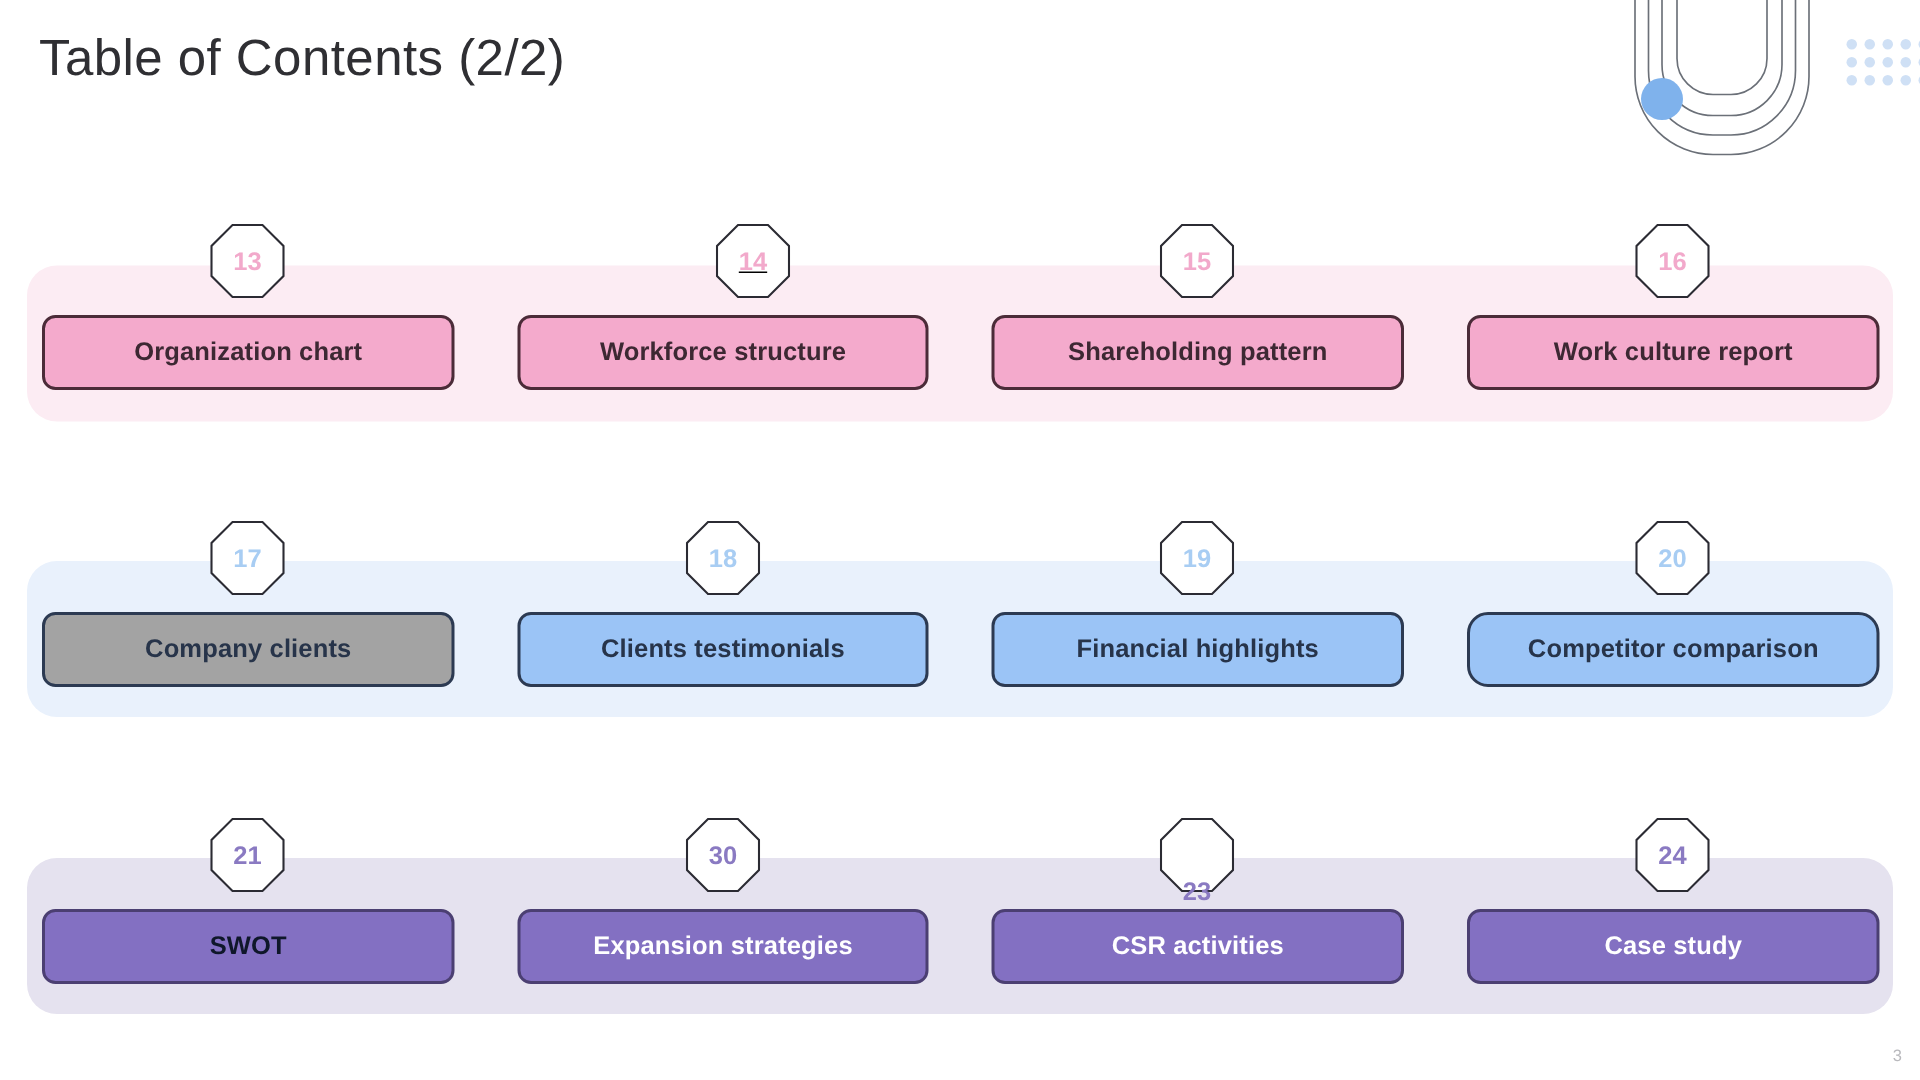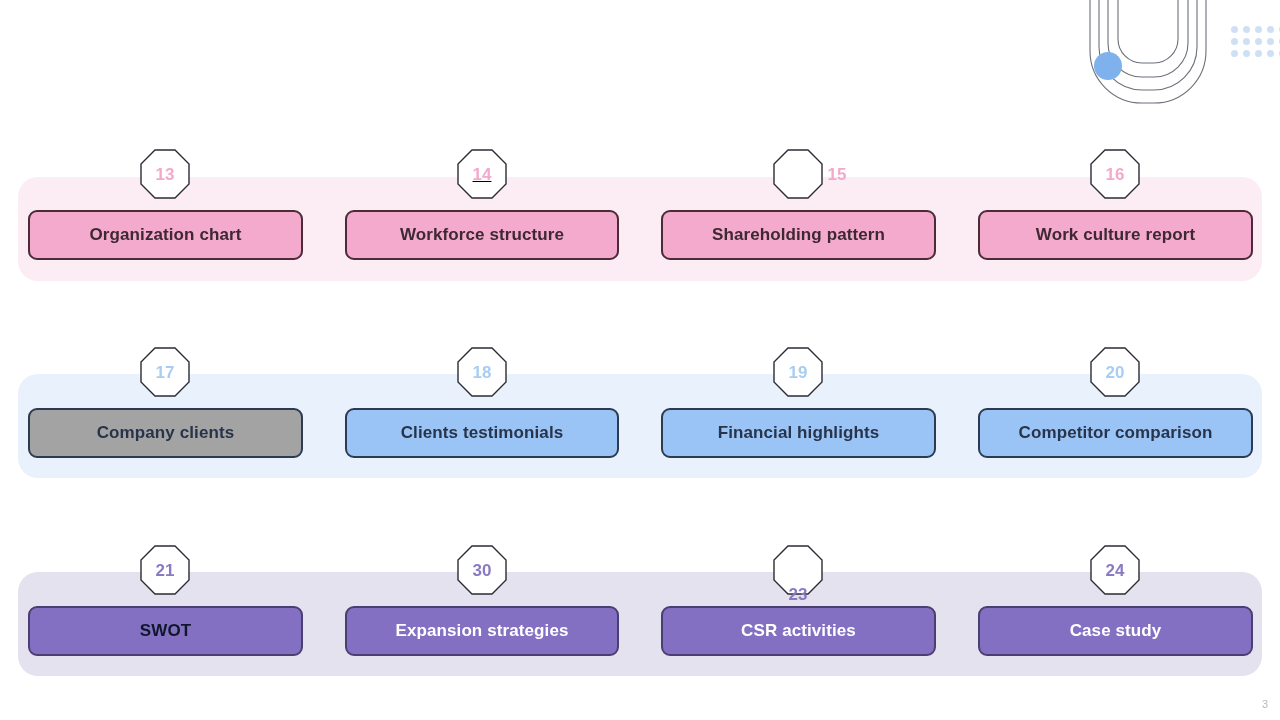--- a/index.html
+++ b/index.html
@@ -131,20 +131,21 @@
     bottom: 10px;
     font-size: 11px;
     color: #b9b9bd;
   }
 </style>
 </head>
 <body>
 
 <div id="slide">
 
+  <div id="slide-title">Table of Contents  (2/2)</div>
 
   <div class="deco-arches">
     <svg width="160" height="165" viewBox="0 0 160 165" fill="none">
       <path d="M23 0 L23 95 A34 34 0 0 0 57 129 L69 129 A34 34 0 0 0 103 95 L103 0" stroke="#6b7078" stroke-width="1.1" fill="none"></path>
       <path d="M14 0 L14 99 A43 43 0 0 0 57 142 L69 142 A43 43 0 0 0 112 99 L112 0" stroke="#6b7078" stroke-width="1.1" fill="none"></path>
       <path d="M5 0 L5 103 A52 52 0 0 0 57 155 L69 155 A52 52 0 0 0 121 103 L121 0" stroke="#6b7078" stroke-width="1.1" fill="none"></path>
       <path d="M33 0 L33 91 A24 24 0 0 0 57 115 L69 115 A24 24 0 0 0 93 91 L93 0" stroke="#6b7078" stroke-width="1.1" fill="none"></path>
     </svg>
   </div>
 
@@ -175,30 +176,30 @@
       </div>
       <div class="badge pink" style="left: 140px; top: 149px;">
         <svg width="50" height="50" viewBox="0 0 50 50">
           <polygon points="15,1 35,1 49,15 49,35 35,49 15,49 1,35 1,15" fill="#ffffff" stroke="#2b2b33" stroke-width="1.4"></polygon>
         </svg>
         <span style="color: rgb(242, 169, 203);">13</span>
       </div>
       <div class="pill pink" style="left: 345px; top: 210px; width: 274px; background: rgb(244, 170, 204); border-color: rgb(75, 43, 56); color: rgb(61, 40, 51);">
         <span>Workforce structure</span>
       </div>
-      <div class="badge pink" style="left: 457px; top: 149px; text-decoration: underline;">
+      <div class="badge pink" style="left: 477px; top: 149px; text-decoration: underline;">
         <svg width="50" height="50" viewBox="0 0 50 50">
           <polygon points="15,1 35,1 49,15 49,35 35,49 15,49 1,35 1,15" fill="#ffffff" stroke="#2b2b33" stroke-width="1.4"></polygon>
         </svg>
         <span style="color: rgb(242, 169, 203);">14</span>
       </div>
       <div class="pill pink" style="left: 661px; top: 210px; width: 275px; background: rgb(244, 170, 204); border-color: rgb(75, 43, 56); color: rgb(61, 40, 51);">
         <span>Shareholding pattern</span>
       </div>
-      <div class="badge pink" style="left: 773px; top: 149px; padding-left: 39px;">
+      <div class="badge pink" style="left: 773px; top: 149px;">
         <svg width="50" height="50" viewBox="0 0 50 50">
           <polygon points="15,1 35,1 49,15 49,35 35,49 15,49 1,35 1,15" fill="#ffffff" stroke="#2b2b33" stroke-width="1.4"></polygon>
         </svg>
         <span style="color: rgb(242, 169, 203);">15</span>
       </div>
       <div class="pill pink" style="left: 978px; top: 210px; width: 275px; background: rgb(244, 170, 204); border-color: rgb(75, 43, 56); color: rgb(61, 40, 51);">
         <span>Work culture report</span>
       </div>
       <div class="badge pink" style="left: 1090px; top: 149px;">
         <svg width="50" height="50" viewBox="0 0 50 50">
@@ -227,21 +228,21 @@
       </div>
       <div class="pill blue" style="left: 661px; top: 408px; width: 275px; background: rgb(155, 196, 246); border-color: rgb(44, 58, 82); color: rgb(39, 52, 74);">
         <span>Financial highlights</span>
       </div>
       <div class="badge blue" style="left: 773px; top: 347px;">
         <svg width="50" height="50" viewBox="0 0 50 50">
           <polygon points="15,1 35,1 49,15 49,35 35,49 15,49 1,35 1,15" fill="#ffffff" stroke="#2b2b33" stroke-width="1.4"></polygon>
         </svg>
         <span style="color: rgb(168, 205, 243);">19</span>
       </div>
-      <div class="pill blue" style="left: 978px; top: 408px; width: 275px; background: rgb(155, 196, 246); border-color: rgb(44, 58, 82); color: rgb(39, 52, 74);">
+      <div class="pill blue" style="left: 978px; top: 408px; width: 275px; background: rgb(155, 196, 246); border-color: rgb(44, 58, 82); color: rgb(39, 52, 74); border-radius: 14px;">
         <span>Competitor comparison</span>
       </div>
       <div class="badge blue" style="left: 1090px; top: 347px;">
         <svg width="50" height="50" viewBox="0 0 50 50">
           <polygon points="15,1 35,1 49,15 49,35 35,49 15,49 1,35 1,15" fill="#ffffff" stroke="#2b2b33" stroke-width="1.4"></polygon>
         </svg>
         <span style="color: rgb(168, 205, 243);">20</span>
       </div>
       <div class="row-band band-purple" style="top: 572px; background: rgb(229, 226, 239);"></div>
       <div class="pill purple" style="left: 28px; top: 606px; width: 275px; background: rgb(131, 112, 194); border-color: rgb(75, 63, 114); color: #0f172a;">

